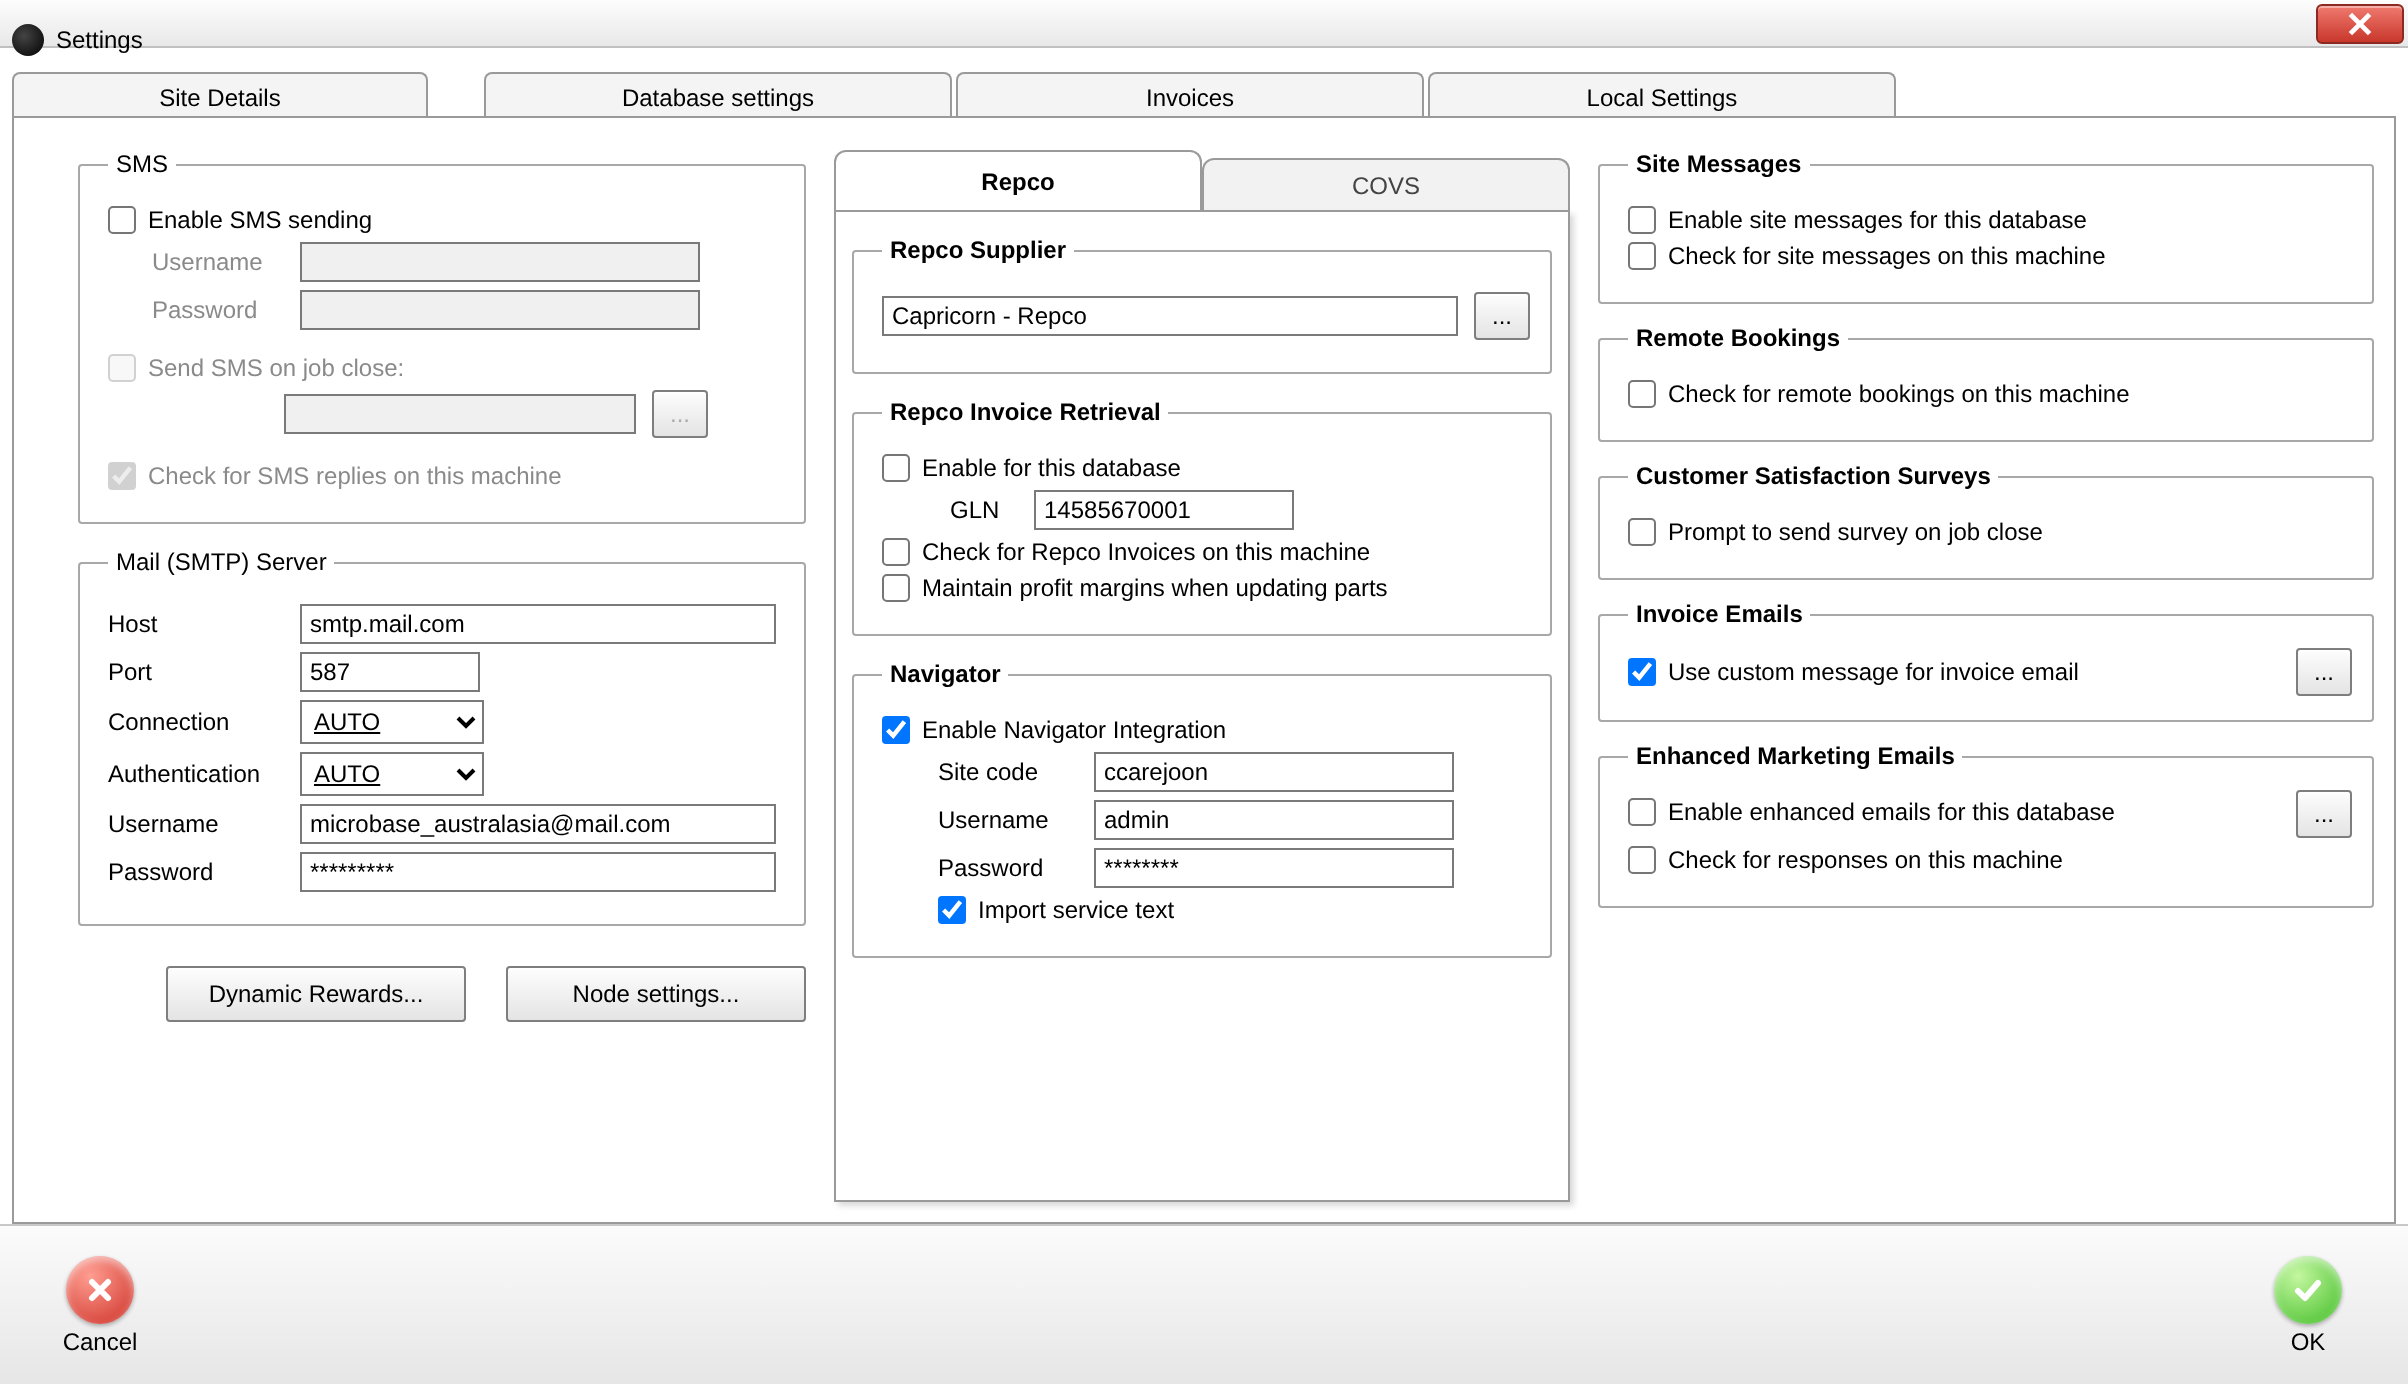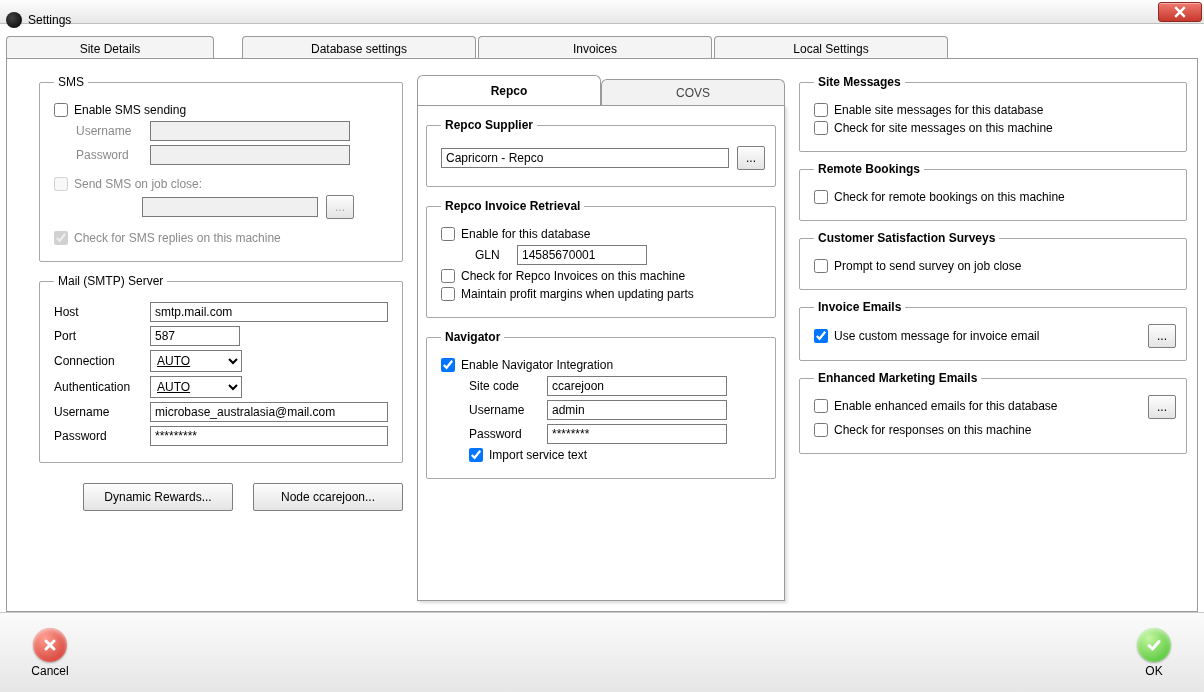--- a/index.html
+++ b/index.html
@@ -224,21 +224,21 @@
             <input type="text" style="width: 238px;" value="microbase_australasia@mail.com">
           </div>
         <div class="row">
             <label class="fld">Password</label>
             <input type="text" style="width: 238px;" value="*********">
           </div>
       </fieldset>
 
       <div class="left-btn-row">
         <button class="btn">Dynamic Rewards...</button>
-        <button class="btn">Node ccarejoon...</button>
+        <button class="btn">Node settings...</button>
       </div>
     </div>
 
     <div class="col col-mid">
       <div class="inner-tabs-wrap">
         <div class="inner-tabs">
           <div class="it active">
               <span>Repco</span>
             </div>
           <div class="it inactive">

